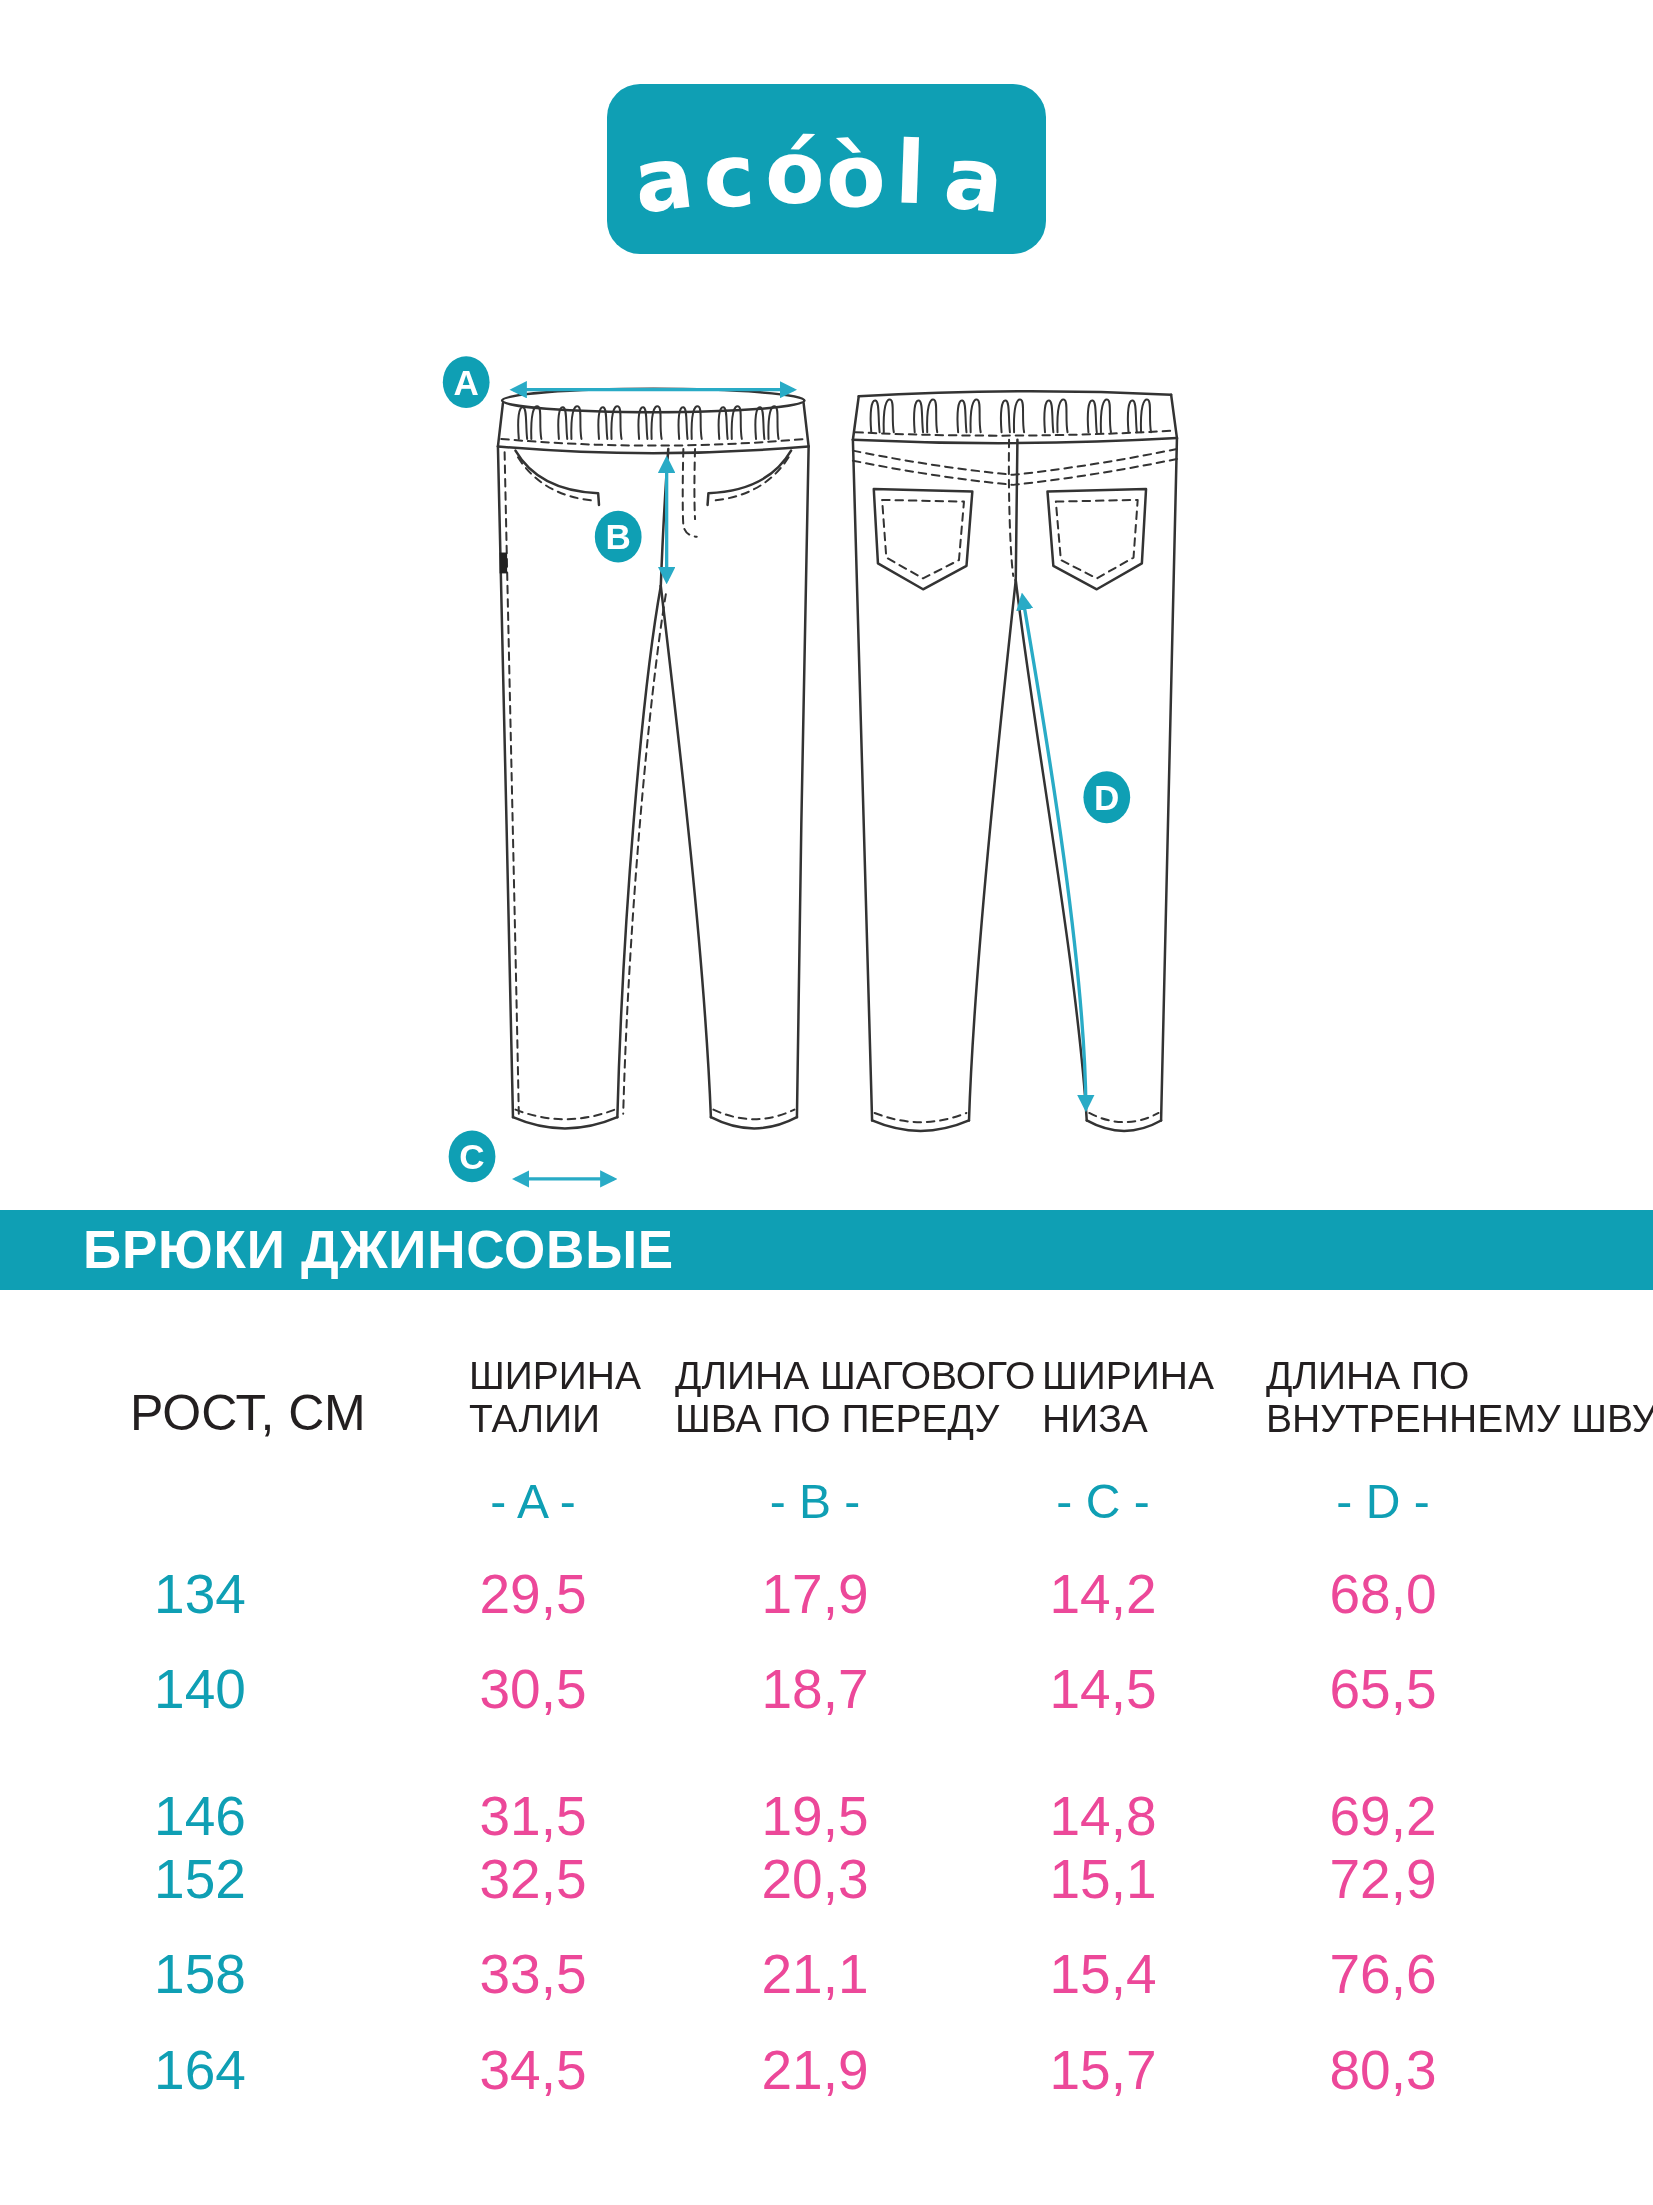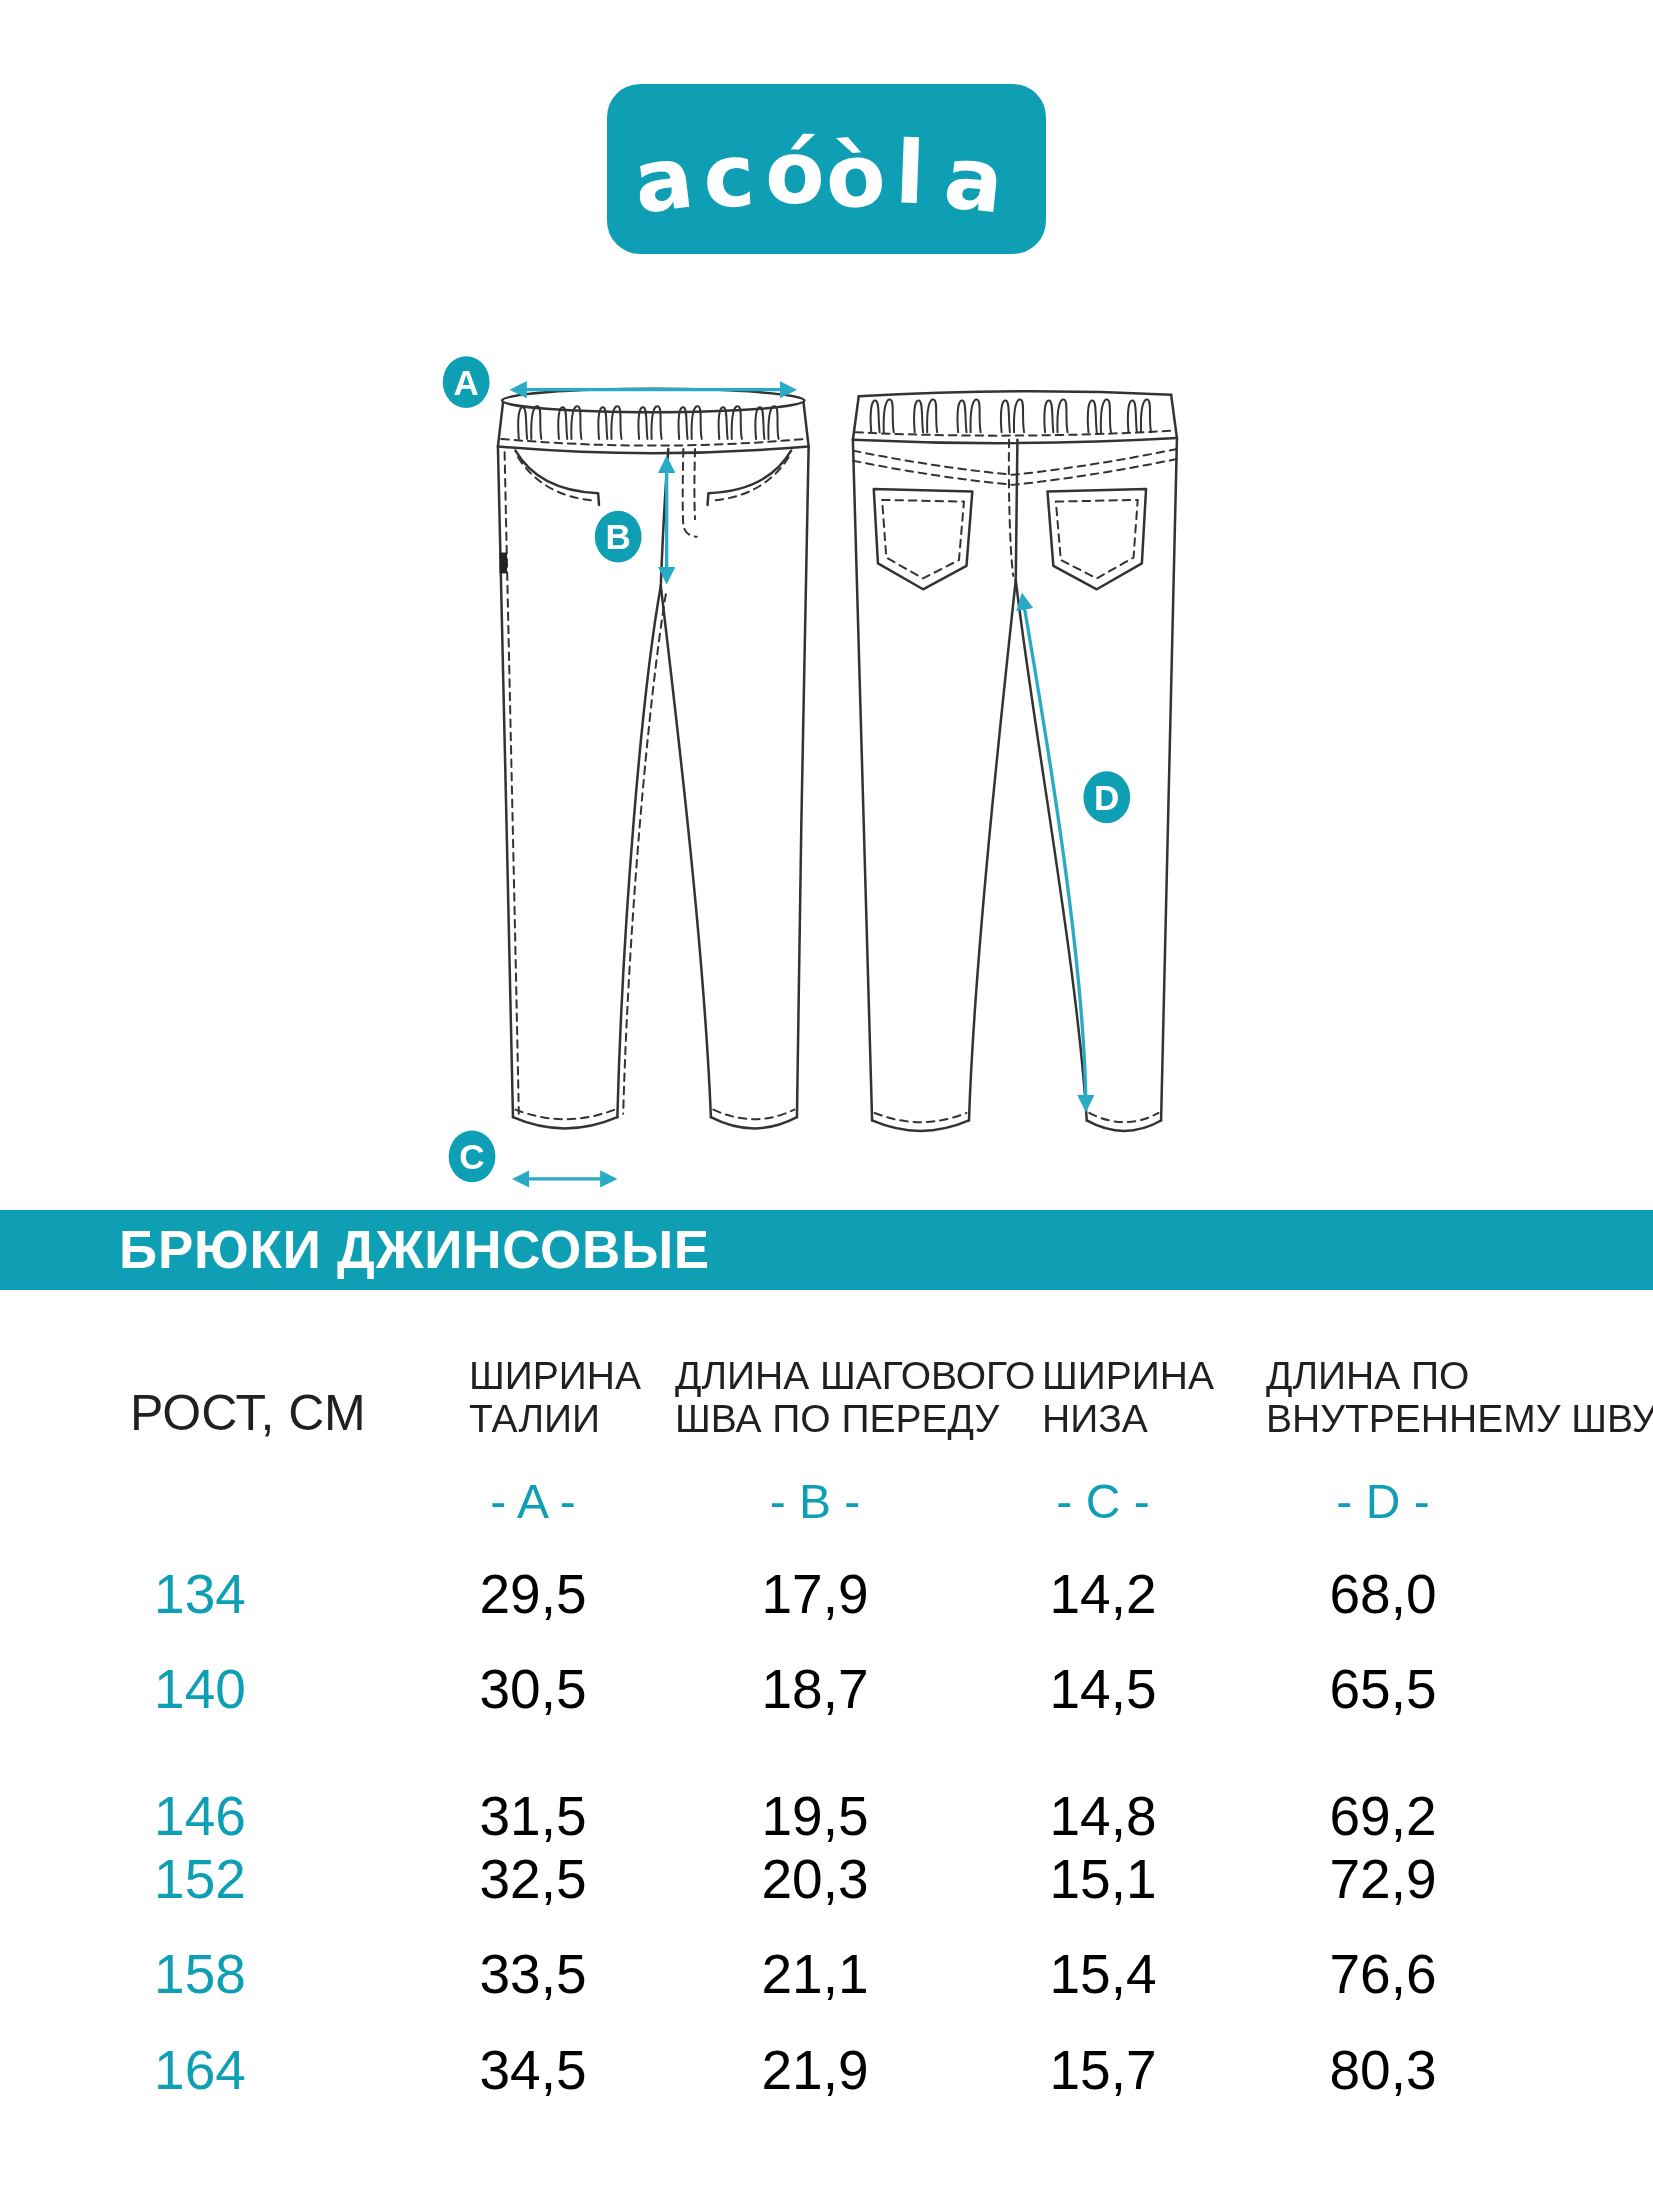--- a/index.html
+++ b/index.html
@@ -5,30 +5,30 @@
   html,body{margin:0;padding:0;background:#ffffff;}
   #page{position:relative;width:1654px;height:2205px;background:#fff;overflow:hidden;
         font-family:"Liberation Sans","DejaVu Sans",sans-serif;color:#231f20;}
   
   #logo-box{position:absolute;left:607px;top:84px;width:439px;height:170px;
             background:#0f9fb4;border-radius:33px;}
   
   #diagram{position:absolute;left:0;top:317px;width:1654px;height:892px;}
   
   #banner{position:absolute;left:0;top:1210px;width:1654px;height:80px;background:#0f9fb4;}
-  #banner .title{display:block;padding-left:119px;line-height:80px;font-size:53px;
+  #banner .title{display:block;padding-left:83px;line-height:80px;font-size:53px;
                  font-weight:bold;color:#ffffff;letter-spacing:0.8px;white-space:nowrap;}
   
   .col-head{position:absolute;top:1354px;font-size:39px;line-height:43px;color:#231f20;white-space:nowrap;}
   #rost-head{position:absolute;left:119px;top:1388px;font-size:50px;line-height:50px;white-space:nowrap;margin-left:11px;}
   .letter-row span{position:absolute;top:1478px;font-size:48px;line-height:48px;color:#0f9fb4;
                    transform:translateX(-50%);white-space:nowrap;}
   .t-row{position:absolute;left:0;width:1654px;height:58px;font-size:55px;line-height:58px;}
   .t-row .h-cell{position:absolute;transform:translateX(-50%);color:#0f9fb4;}
-  .t-row .v-cell{position:absolute;transform:translateX(-50%);color:#000000;}
+  .t-row .v-cell{position:absolute;transform:translateX(-50%);color:#ec4899;}
   .cx0{left:200px;} .cx1{left:533px;} .cx2{left:815px;} .cx3{left:1103px;} .cx4{left:1383px;}
   .ry0{top:1565px;} .ry1{top:1660px;text-align:right;} .ry2{top:1755px;margin-top:32px;} .ry3{top:1850px;} .ry4{top:1945px;} .ry5{top:2041px;}
 </style>
 </head>
 <body>
 
 <div id="page">
 
   <div id="logo-box">
     <svg width="439" height="170" viewBox="0 0 526 203">

